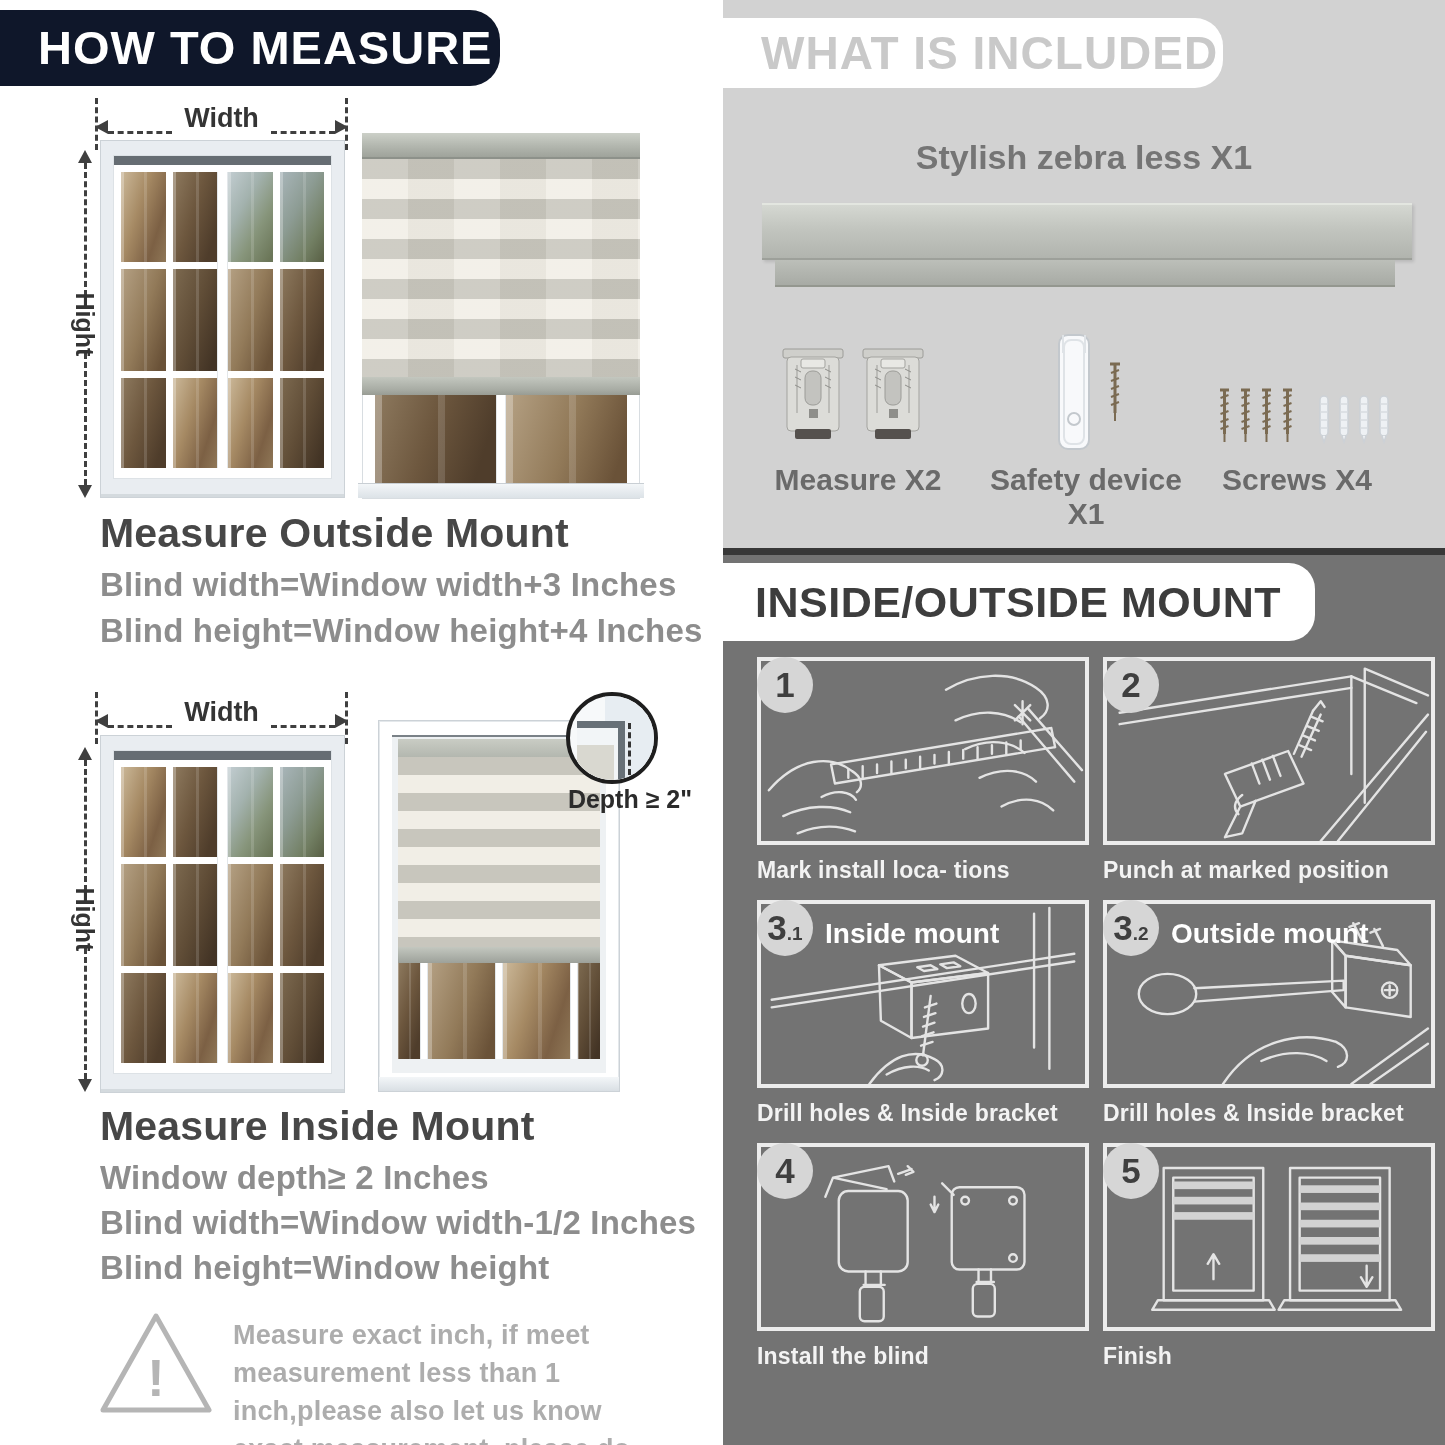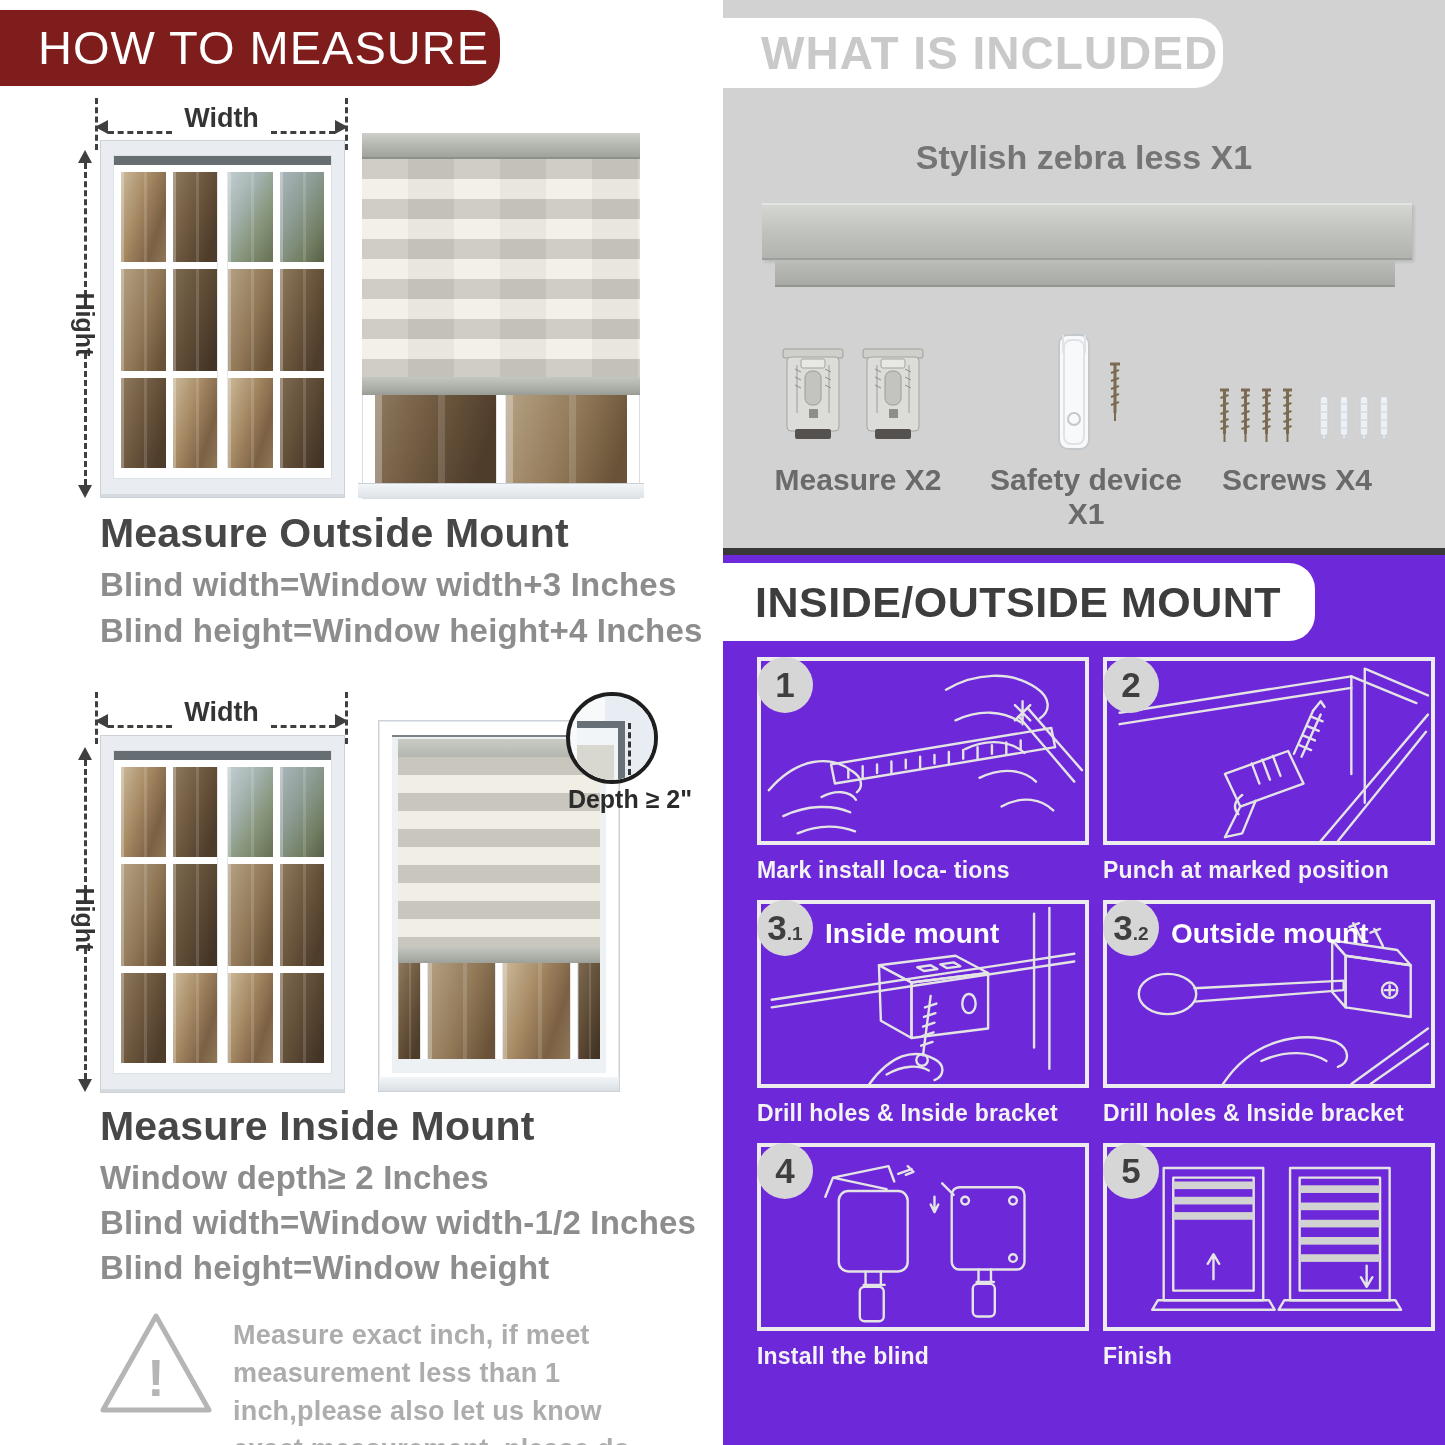--- a/index.html
+++ b/index.html
@@ -1,21 +1,21 @@
 <!DOCTYPE html>
 <html><head>
 <meta charset="utf-8">
 <style>
   html,body{margin:0;padding:0;background:#fff;}
   body{width:1445px;height:1445px;position:relative;font-family:"Liberation Sans",sans-serif;overflow:hidden;}
 
   
   .left-col{position:absolute;left:0;top:0;width:723px;height:1445px;background:#fff;}
-  .pill-gray{position:absolute;left:0;top:10px;width:500px;height:76px;background:#7f1d1d;
-    border-radius:0 30px 30px 0;color:#fff;font-weight:normal;font-size:47px;line-height:76px;
+  .pill-gray{position:absolute;left:0;top:10px;width:500px;height:76px;background:#0f172a;
+    border-radius:0 30px 30px 0;color:#fff;font-weight:bold;font-size:47px;line-height:76px;
     padding-left:38px;letter-spacing:1px;box-sizing:border-box;}
 
   
   .harrow{position:absolute;display:flex;align-items:flex-end;height:26px;}
   .harrow .dash{flex:1;height:0;border-top:3px dashed #3f3f3f;}
   .harrow .wlabel{padding:0 12px;font-size:27px;font-weight:bold;color:#343434;}
   .ah{width:0;height:0;border:7px solid transparent;}
   .ah-l{border-right:13px solid #3f3f3f;border-left:none;}
   .ah-r{border-left:13px solid #3f3f3f;border-right:none;}
   .vdash{position:absolute;width:0;height:52px;border-left:3px dashed #3f3f3f;}
@@ -107,21 +107,21 @@
     background:linear-gradient(180deg,#bcbfb9,#a6a9a3);box-shadow:inset 0 -2px 0 #94978f;}
   .parts-brackets{position:absolute;left:58px;top:345px;display:flex;gap:16px;}
   .parts-safety{position:absolute;left:330px;top:333px;display:flex;align-items:center;gap:12px;}
   .parts-screws{position:absolute;left:494px;top:388px;display:flex;align-items:flex-end;gap:6px;}
   .screw-gap{width:10px;}
   .part-label{position:absolute;top:463px;font-size:30px;font-weight:bold;color:#6a6a6a;text-align:center;}
   .pl-brackets{left:35px;width:200px;}
   .pl-safety{left:253px;width:220px;}
   .pl-screws{left:474px;width:200px;}
 
-  .mount{position:absolute;left:0;top:548px;width:722px;height:897px;background:#6d28d9;border-top:7px solid #383838;box-sizing:border-box;text-decoration:underline;}
+  .mount{position:absolute;left:0;top:548px;width:722px;height:897px;background:#737373;border-top:7px solid #383838;box-sizing:border-box;text-decoration:underline;}
   .pill-mount{position:absolute;left:0;top:8px;width:592px;height:78px;background:#fff;
     border-radius:0 26px 26px 0;color:#3d3d3d;font-weight:bold;font-size:43px;line-height:78px;
     padding-left:32px;letter-spacing:.5px;box-sizing:border-box;}
   .steps-grid{position:absolute;left:34px;top:102px;width:678px;display:grid;
     grid-template-columns:332px 332px;column-gap:14px;}
   .step{margin-bottom:16px;}
   .panel{position:relative;height:188px;border:4px solid #ececec;box-sizing:border-box;}
   .panel svg{display:block;width:100%;height:100%;}
   .badge{position:absolute;top:-4px;left:-4px;width:56px;height:56px;border-radius:50%;background:#d6d6d6;
     color:#3f3f3f;font-weight:bold;display:flex;align-items:center;justify-content:center;z-index:3;}

